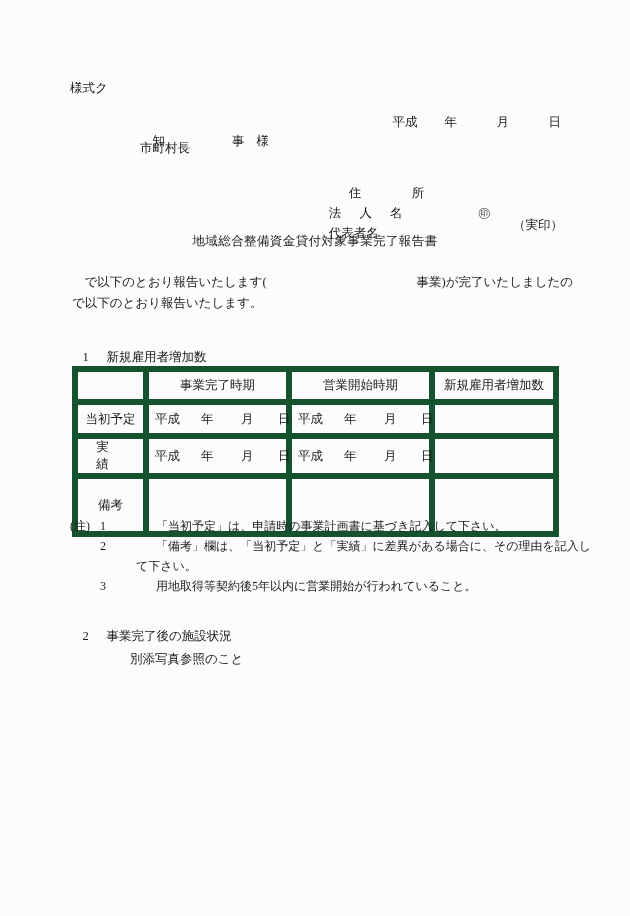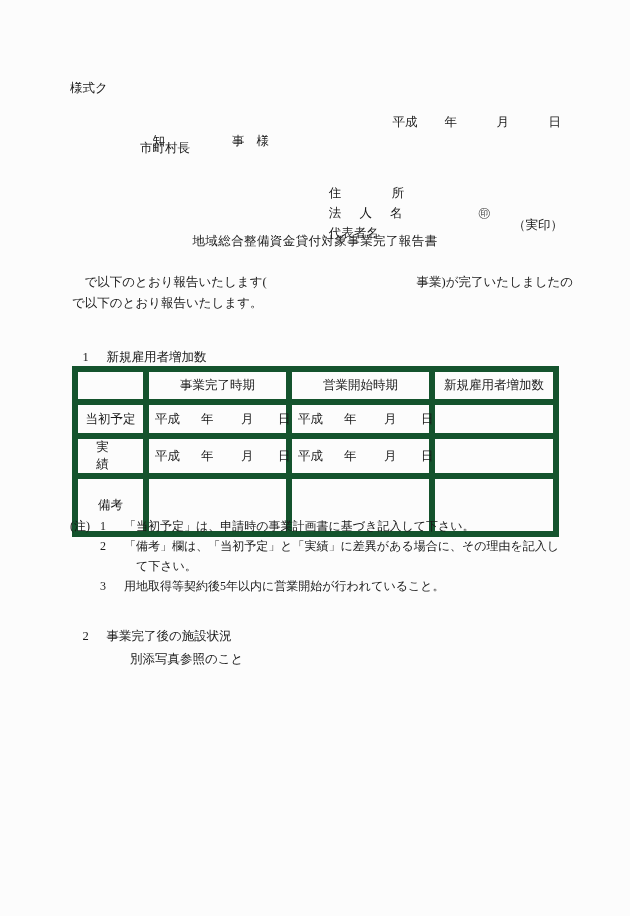--- a/index.html
+++ b/index.html
@@ -42,21 +42,21 @@
   
   .addressee-1  { left: 140px; top: 122px; font-size: 12.5px; }
   .addressee-1 .a-gov  { display: inline-block; width: 104px; letter-spacing: 14px; }
   .addressee-1 .a-sama { display: inline-block; }
   .addressee-2  { left: 140px; top: 142px; font-size: 12.5px; }
 
   
   .applicant { position: absolute; left: 310px; top: 163px; font-size: 12.5px; }
   .applicant .row { height: 20px; line-height: 20px; white-space: pre; }
   .applicant .lab { display: inline-block; width: 62px; }
-  .lab.sp2 { letter-spacing: 19px; }
+  .lab.sp2 { letter-spacing: 19px; margin-left: 20px; }
   .lab.sp3 { letter-spacing: 7.5px; }
   .lab.sp4 { letter-spacing: 0px; }
   .seal-mark { position: absolute; left: 168px; top: 0px; font-size: 12.5px; }
   .seal-note { position: absolute; left: 203px; top: 12px; font-size: 12.5px; }
 
   
   .doc-title {
     position: absolute;
     left: 0; top: 233px;
     width: 630px;
@@ -121,21 +121,21 @@
   .notes {
     position: absolute;
     left: 70px; top: 516px;
     font-size: 12px;
     line-height: 20px;
   }
   .note-row { display: flex; align-items: flex-start; }
   .note-pre { display: inline-block; width: 30px; flex: none; white-space: pre; }
   .note-num { display: inline-block; width: 24px; flex: none; text-align: left; }
   .note-num.ind { margin-left: 30px; }
-  .note-txt { display: block; }
+  .note-txt { display: block; margin-left: 32px; }
   .note-cont { margin-left: 66px; }
 
   
   .photo-line { left: 130px; top: 653px; font-size: 12.5px; }
 </style>
 </head>
 <body>
 
 <div class="page">
 

